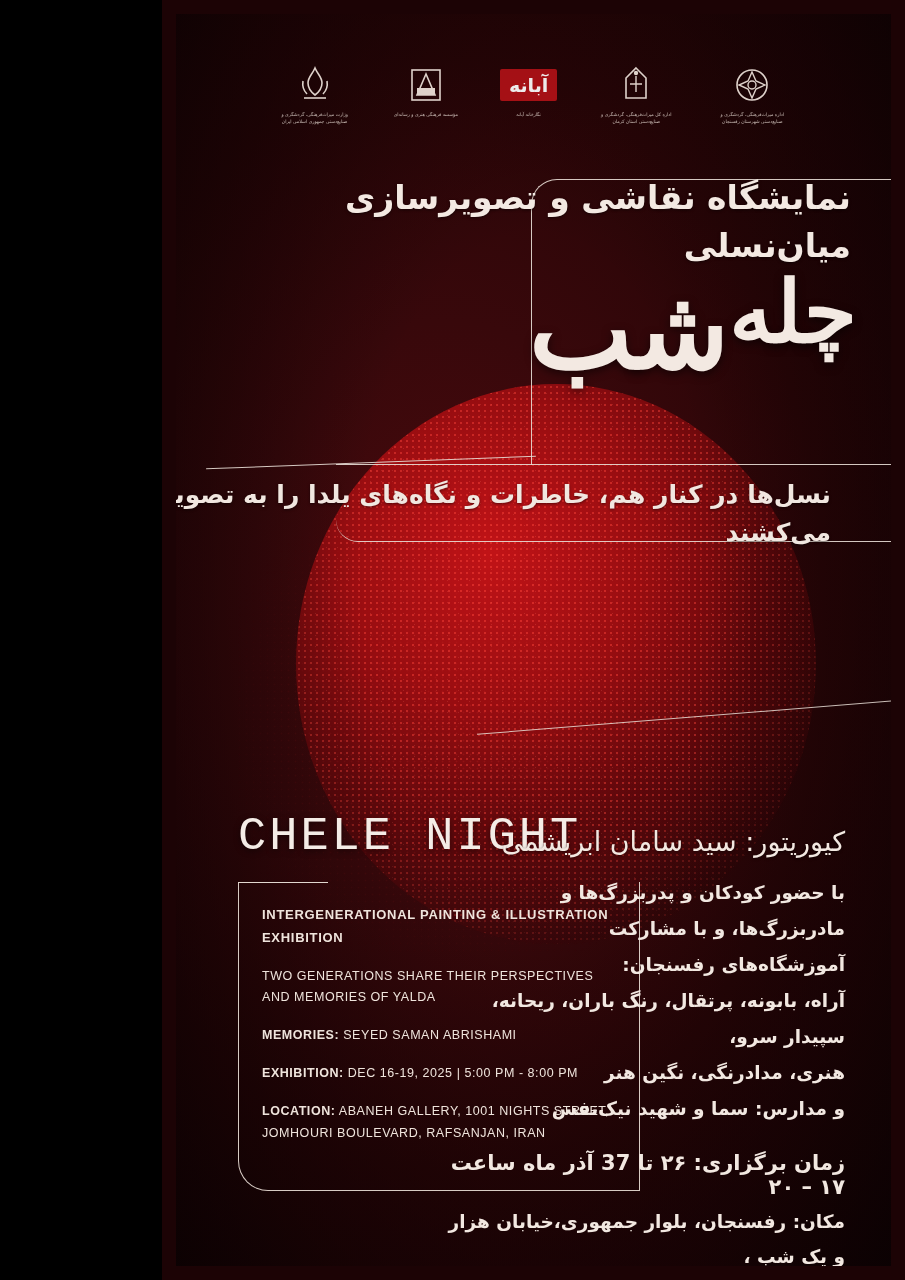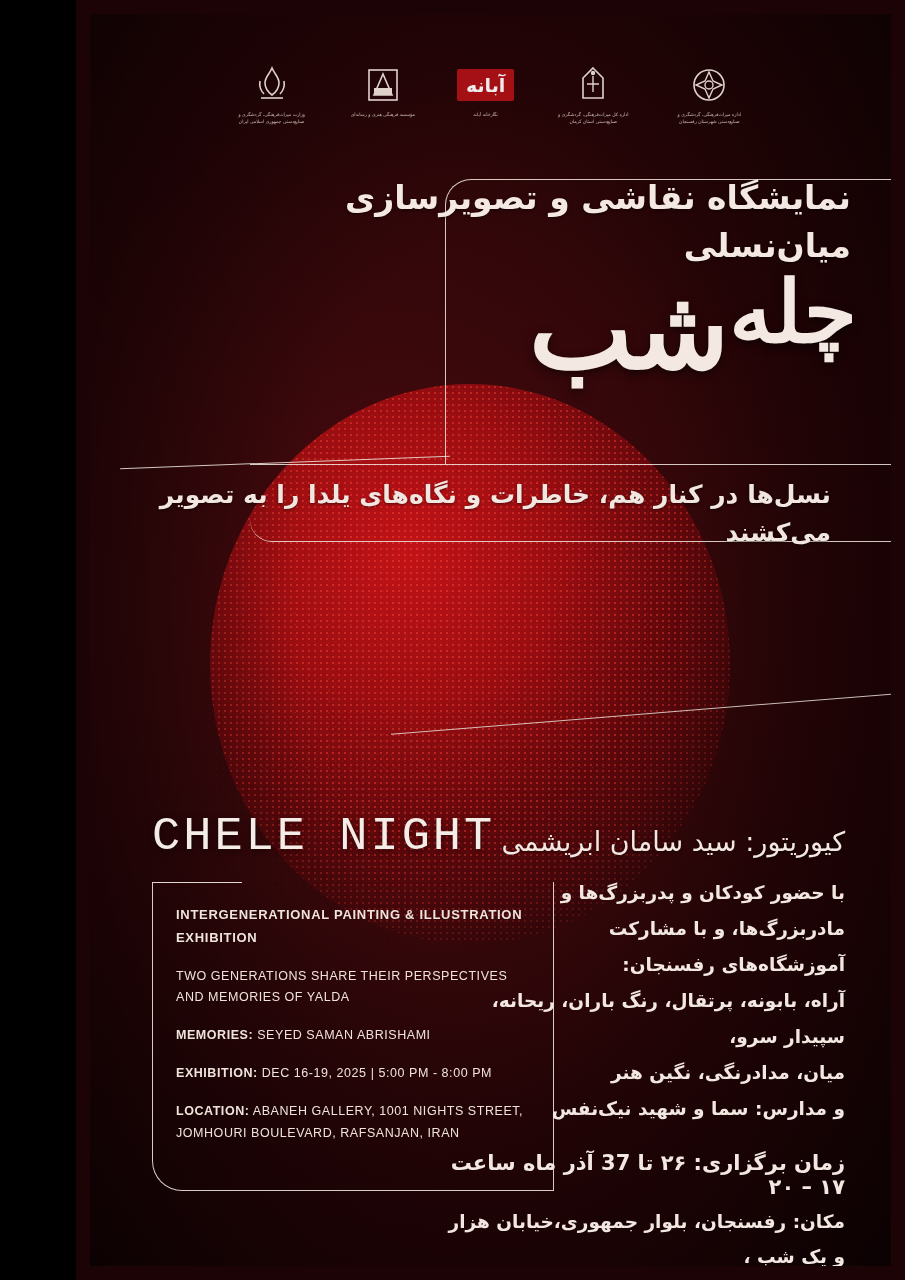--- a/index.html
+++ b/index.html
@@ -2,21 +2,21 @@
 <html lang="fa" dir="rtl"><head>
 <meta charset="utf-8">
 <style>
   html, body {
     margin: 0;
     padding: 0;
     background: #000;
   }
   .poster {
     position: relative;
-    width: 829px;
+    width: 743px;
     height: 1280px;
     background: #3b82f6;
     overflow: hidden;
     font-family: "DejaVu Sans", sans-serif;
   }
   
   .frame-outer {
     position: absolute;
     inset: 0;
     background: #1c0305;
@@ -394,21 +394,21 @@
         <span>ABANEH GALLERY, 1001 NIGHTS STREET, JOMHOURI BOULEVARD, RAFSANJAN, IRAN</span>
       </p>
     </div>
 
     <div class="fa-col">
       <div class="fa-curator">کیوریتور: سید سامان ابریشمی</div>
       <div class="fa-body">
         <div>با حضور کودکان و پدربزرگ‌ها و مادربزرگ‌ها، و با مشارکت</div>
         <div>آموزشگاه‌های رفسنجان:</div>
         <div>آراه، بابونه، پرتقال، رنگ باران، ریحانه، سپیدار سرو،</div>
-        <div>میان، مدادرنگی، نگین هنر</div>
+        <div>هنری، مدادرنگی، نگین هنر</div>
         <div>و مدارس: سما و شهید نیک‌نفس</div>
       </div>
       <div class="fa-when">زمان برگزاری: ۲۶ تا 37 آذر ماه ساعت ۱۷ – ۲۰</div>
       <div class="fa-where">
         <div>مکان: رفسنجان، بلوار جمهوری،خیابان هزار و یک شب ،</div>
 
       </div>
     </div>
 
   </div>

